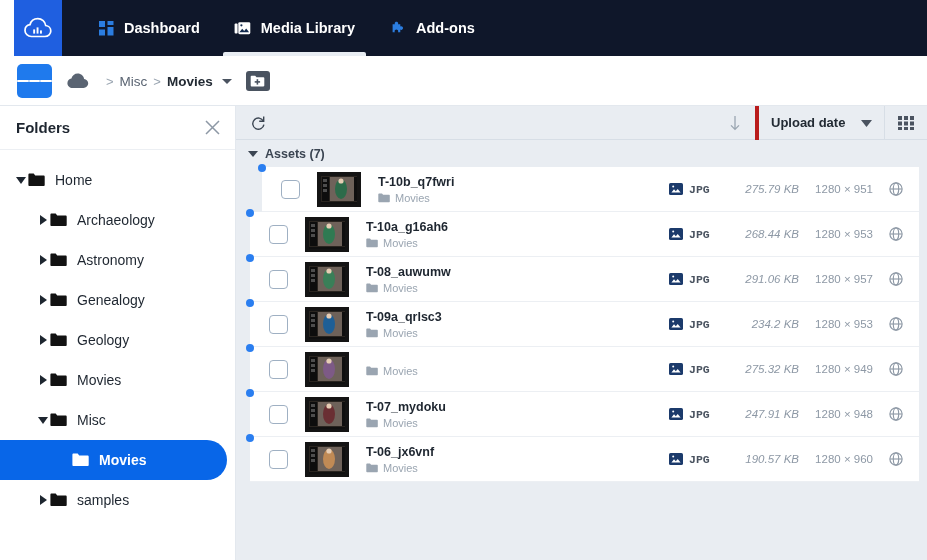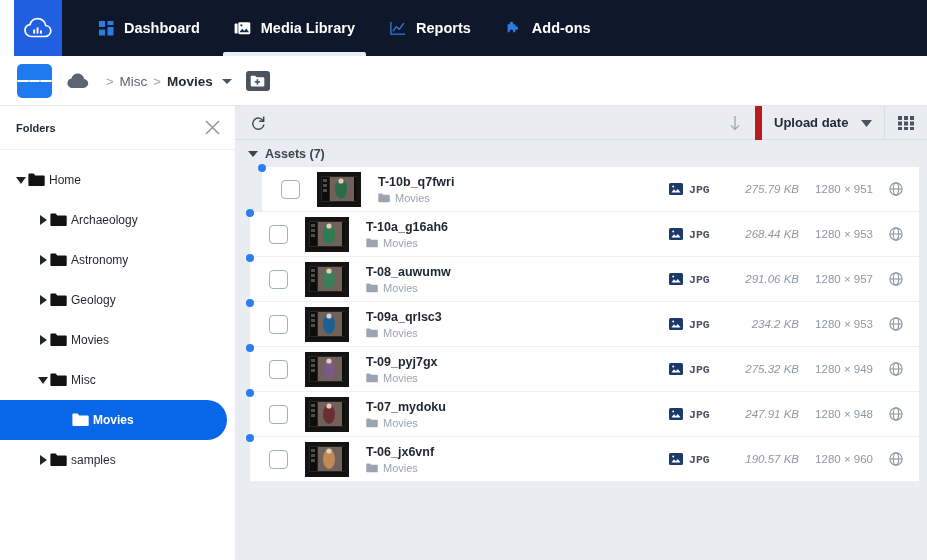--- a/index.html
+++ b/index.html
@@ -116,59 +116,59 @@
     position: absolute; left: 0; top: 106px;
     width: 236px; height: 454px;
     background: #ffffff;
     border-right: 1px solid #e3e8ee;
   }
   .folders-head {
     height: 44px; display: flex; align-items: center;
     justify-content: space-between; padding: 0 14px 0 16px;
     border-bottom: 1px solid #eceff3;
   }
-  .folders-title { font-size: 11px; font-weight: bold; color: #1e2630; }
+  .folders-title { font-size: 15px; font-weight: bold; color: #1e2630; }
   .close-x { cursor: pointer; line-height: 0; }
   .tree { padding-top: 10px; }
   .tree-row {
     display: flex; align-items: center; height: 40px;
     cursor: pointer; padding-right: 10px;
   }
   .tree-row.selected {
     background: #0866e8; border-radius: 0 20px 20px 0;
     margin-right: 8px;
   }
   .tree-row.selected .tree-label { color: #ffffff; font-weight: bold; }
   .twisty {
     width: 14px; height: 14px; margin-left: 0;
     display: flex; align-items: center; justify-content: center;
     flex: 0 0 14px;
   }
-  .tree-label { font-size: 12px; color: #1e2630; margin-left: 4px; white-space: nowrap; }
+  .tree-label { font-size: 14px; color: #1e2630; margin-left: 10px; white-space: nowrap; }
   .tree-folder { flex: 0 0 17px; display: flex; align-items: center; }
 
   
   .assets {
     position: absolute; left: 236px; top: 106px;
     width: 691px; height: 454px;
     background: #e9edf2;
   }
   .assets-toolbar {
     height: 34px; background: #e9edf2;
     border-bottom: 1px solid #d7dee6;
     display: flex; align-items: center;
     padding-left: 14px;
   }
   .refresh-btn { cursor: pointer; display: flex; align-items: center; }
   .toolbar-spacer { flex: 1; }
   .sort-dir { padding: 0 14px; cursor: pointer; display: flex; align-items: center; }
   .sort-field {
     display: flex; align-items: center; justify-content: space-between;
     width: 130px; height: 34px; padding: 0 12px;
-    border-left: 7px solid #b91c1c; border-right: 1px solid #d7dee6;
+    border-left: 4px solid #b91c1c; border-right: 1px solid #d7dee6;
     font-size: 13px; color: #222a33; font-weight: bold; cursor: pointer;
   }
   .view-toggle {
     width: 42px; height: 34px;
     display: flex; align-items: center; justify-content: center;
     cursor: pointer;
   }
   .assets-header {
     height: 27px; display: flex; align-items: center;
     padding-left: 12px; background: #e9edf2;
@@ -264,29 +264,20 @@
             <rect x="0.6" y="2.4" width="3" height="10" rx="1" fill="#ffffff"></rect>
             <rect x="4.3" y="1.2" width="12" height="12" rx="1.4" fill="#ffffff"></rect>
             <path d="M5.4 11.2l2.8-3.4 2 2.3 2-2.6 2.9 3.7z" fill="#11294d"></path>
             <circle cx="7.4" cy="4.3" r="1.1" fill="#11294d"></circle>
           </svg>
         </span>
         <span>Media Library</span>
       </div>
 
 
-      <div class="nav-item">
-        <span class="nav-icon">
-          <svg width="16" height="15" viewBox="0 0 16 15">
-            <path d="M0.9 1v12.2h14.2" stroke="#2b7de0" stroke-width="1.3" fill="none"></path>
-            <path d="M3 10.3l3.3-4.6 3 2.6 4.6-6.1" stroke="#2b7de0" stroke-width="1.4" fill="none"></path>
-          </svg>
-        </span>
-        <span>Reports</span>
-      </div>
 
       <div class="nav-item">
         <span class="nav-icon">
           <svg width="15" height="15" viewBox="0 0 15 15">
             <path d="M5.4 0.8c1 0 1.8.7 1.8 1.6 0 .3-.1.6-.2.8h2.3v2.4c.3-.2.6-.3 1-.3.9 0 1.7.8 1.7 1.8s-.8 1.8-1.7 1.8c-.4 0-.7-.1-1-.3v2.6H6.9c.2-.3.3-.6.3-1 0-.9-.8-1.7-1.8-1.7s-1.8.8-1.8 1.7c0 .4.1.7.3 1H1.6V3.2h2.3c-.1-.2-.2-.5-.2-.8 0-.9.8-1.6 1.7-1.6z" fill="#2b7de0"></path>
           </svg>
         </span>
         <span>Add-ons</span>
       </div>
 
@@ -379,20 +370,33 @@
             <svg width="7" height="10" viewBox="0 0 7 10">
               <path d="M0 0v10l7-5z" fill="#1e2630"></path>
             </svg>
           </span>
           <span class="tree-folder">
             <svg width="17" height="14" viewBox="0 0 17 14">
               <path d="M0.4 1.7c0-.6.5-1.1 1.1-1.1h4.2l1.5 1.8h8.4c.6 0 1.1.5 1.1 1.1v8.5c0 .6-.5 1.1-1.1 1.1H1.5c-.6 0-1.1-.5-1.1-1.1z" fill="#121212"></path>
             </svg>
           </span>
           <span class="tree-label">Astronomy</span>
+        </div>
+        <div class="tree-row" style="padding-left: 36px;">
+          <span class="twisty">
+            <svg width="7" height="10" viewBox="0 0 7 10">
+              <path d="M0 0v10l7-5z" fill="#1e2630"></path>
+            </svg>
+          </span>
+          <span class="tree-folder">
+            <svg width="17" height="14" viewBox="0 0 17 14">
+              <path d="M0.4 1.7c0-.6.5-1.1 1.1-1.1h4.2l1.5 1.8h8.4c.6 0 1.1.5 1.1 1.1v8.5c0 .6-.5 1.1-1.1 1.1H1.5c-.6 0-1.1-.5-1.1-1.1z" fill="#121212"></path>
+            </svg>
+          </span>
+          <span class="tree-label">Genealogy</span>
         </div>
         <div class="tree-row" style="padding-left: 36px;">
           <span class="twisty">
             <svg width="7" height="10" viewBox="0 0 7 10">
               <path d="M0 0v10l7-5z" fill="#1e2630"></path>
             </svg>
           </span>
           <span class="tree-folder">
             <svg width="17" height="14" viewBox="0 0 17 14">
               <path d="M0.4 1.7c0-.6.5-1.1 1.1-1.1h4.2l1.5 1.8h8.4c.6 0 1.1.5 1.1 1.1v8.5c0 .6-.5 1.1-1.1 1.1H1.5c-.6 0-1.1-.5-1.1-1.1z" fill="#121212"></path>
@@ -679,21 +683,20 @@
               <rect x="6" y="7" width="4" height="3" fill="#4d4d4d"></rect>
               <rect x="6" y="12" width="4" height="3" fill="#4d4d4d"></rect>
               <rect x="6" y="17" width="4" height="3" fill="#4d4d4d"></rect>
               <rect x="13" y="5" width="24" height="24" fill="#6e625a"></rect>
               <rect x="37" y="5" width="3" height="24" fill="#0f0f0f"></rect>
               <ellipse cx="24" cy="17" rx="6" ry="10" fill="#7d5a86"></ellipse>
               <circle cx="24" cy="9" r="2.6" fill="#e6cdb4"></circle>
               <rect x="4" y="30" width="36" height="2" fill="#101010"></rect>
             </svg></span>
           <div class="asset-meta">
-            <div class="asset-name">T-09_pyj7gx</div>
             <div class="asset-folder-row">
               <span style="line-height: 0;"><svg width="12" height="10" viewBox="0 0 12 10">
                   <path d="M0.3 1.2c0-.4.3-.7.8-.7h2.9l1.1 1.3h6c.4 0 .7.3.7.7v6c0 .4-.3.7-.7.7H1.1c-.4 0-.8-.3-.8-.7z" fill="#9aa5b1"></path>
                 </svg></span>
               <span class="asset-folder">Movies</span>
             </div>
           </div>
           <span class="fmt-badge">
             <span style="line-height:0"><svg width="14" height="12" viewBox="0 0 14 12">
                 <rect width="14" height="12" rx="1.6" fill="#1b3a6b"></rect>

